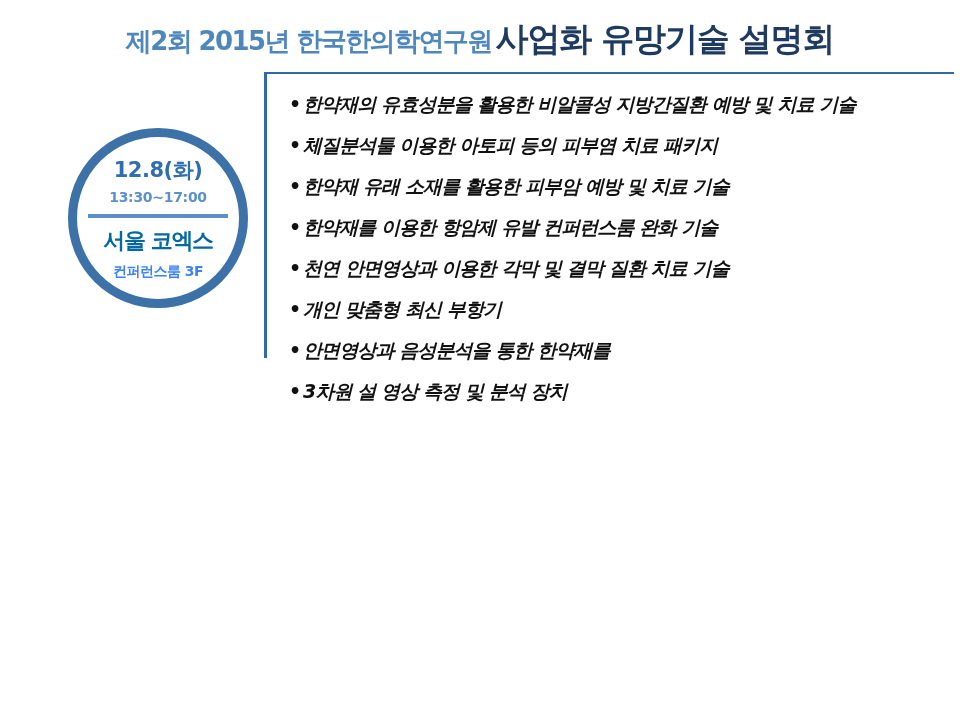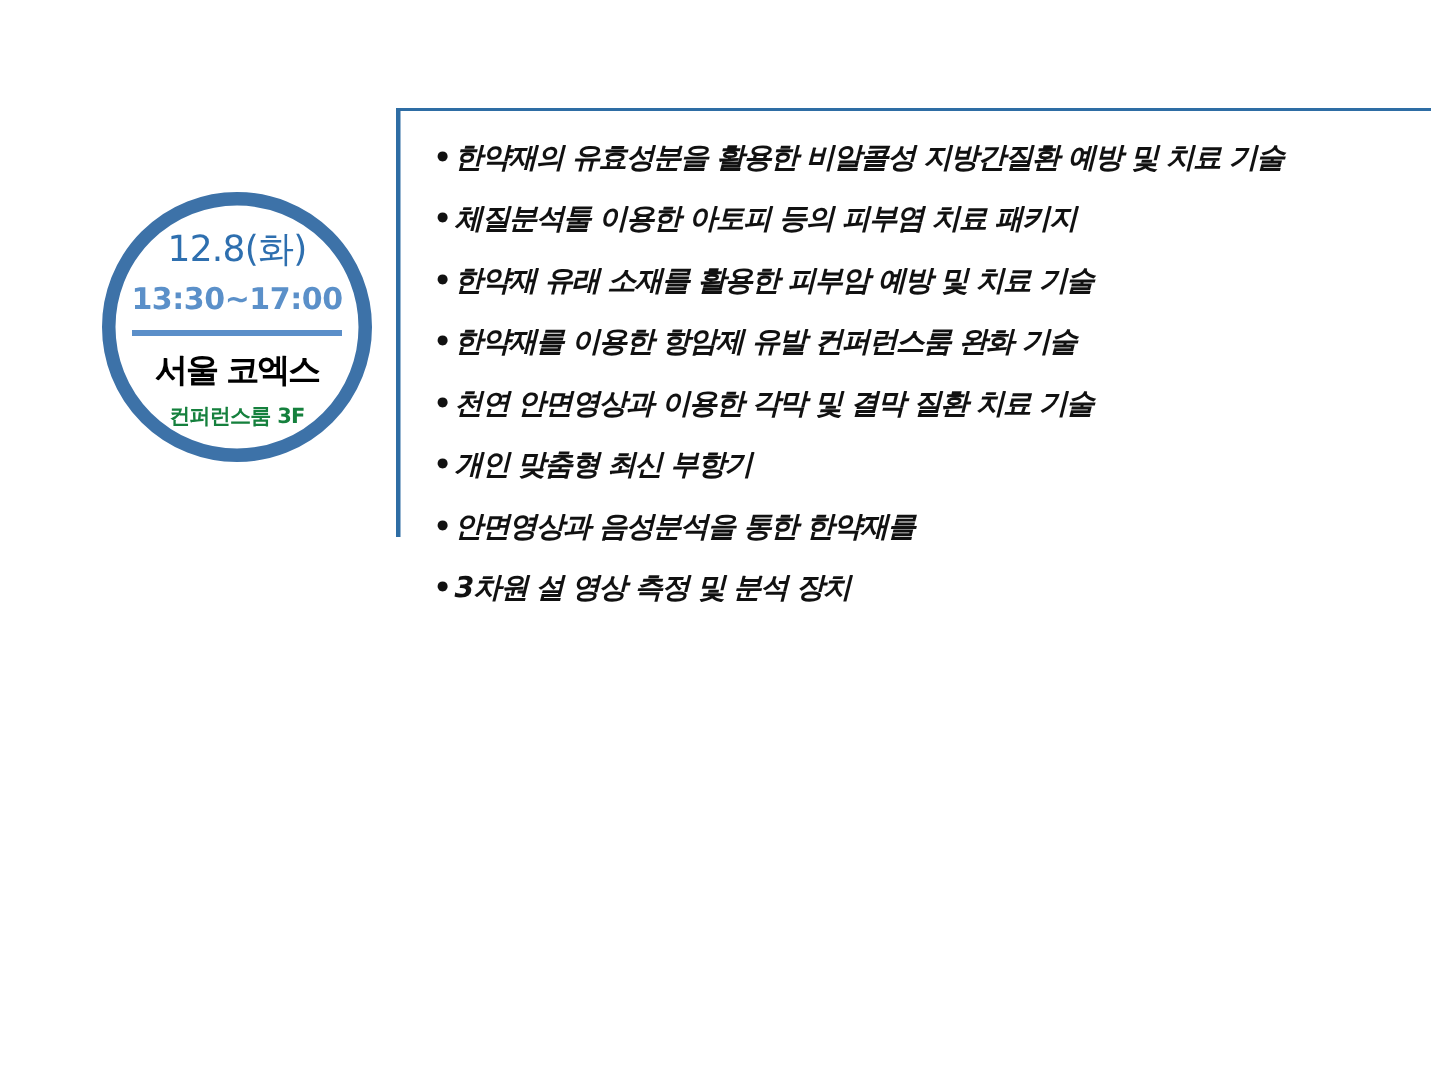--- a/index.html
+++ b/index.html
@@ -50,26 +50,26 @@
     display:flex;
     flex-direction:column;
     align-items:center;
     justify-content:center;
     text-align:center;
     background:#ffffff;
   }
   #badge-1 { left:68px; top:128px; border-color:#3D72A8; }
 
   .badge-date {
-    font-size:24px; font-weight:normal;
+    font-size:21px; font-weight:bold;
     letter-spacing:-0.5px;
     margin-bottom:5px;
   }
   .badge-time {
-    font-size:20px; font-weight:bold;
+    font-size:14px; font-weight:bold;
     letter-spacing:-0.3px;
   }
   .badge-divider {
     width:140px; height:4px;
     margin:9px 0 8px 0;
   }
   .badge-place {
     font-size:22px; font-weight:bold;
     letter-spacing:-1.4px;
     white-space:nowrap;
@@ -78,22 +78,22 @@
     font-size:14px; font-weight:bold;
     letter-spacing:-0.5px;
     margin-top:7px;
     white-space:nowrap;
   }
 
   
   #badge-1 .badge-date    { color:#2E6FAF; }
   #badge-1 .badge-time    { color:#5B90C9; }
   #badge-1 .badge-divider { background:#5B8FC9; }
-  #badge-1 .badge-place   { color:#000000; }
-  #badge-1 .badge-room    { color:#15803d; }
+  #badge-1 .badge-place   { color:#0369a1; }
+  #badge-1 .badge-room    { color:#3b82f6; }
 
   
   .list-panel {
     position:absolute;
     padding:18px 0 0 22px;
   }
   #list-panel-1 {
     left:264px; top:72px; width:690px; height:286px;
     border-left:3px solid #2E6DA4;
     border-top:2px solid #2E6DA4;
@@ -119,20 +119,23 @@
   }
   .bullet-text { flex:1;font-style:italic; }
 </style>
 </head>
 <body>
 
 <div class="poster">
 
   <div class="section" id="section-1">
 
+    <div class="title-row" id="title-row-1">
+      <span class="title-pre" id="title-pre-1">제2회 2015년 한국한의학연구원</span><span class="title-main" id="title-main-1">사업화 유망기술 설명회</span>
+    </div>
 
     <div class="badge" id="badge-1">
       <div class="badge-date">12.8(화)</div>
       <div class="badge-time">13:30~17:00</div>
       <div class="badge-divider"></div>
       <div class="badge-place">서울 코엑스</div>
       <div class="badge-room">컨퍼런스룸 3F</div>
     </div>
 
     <div class="list-panel" id="list-panel-1">

